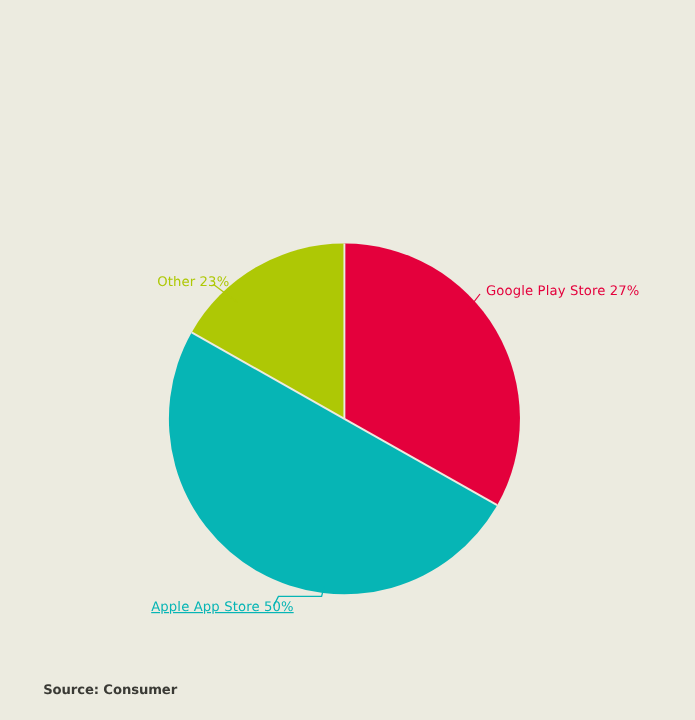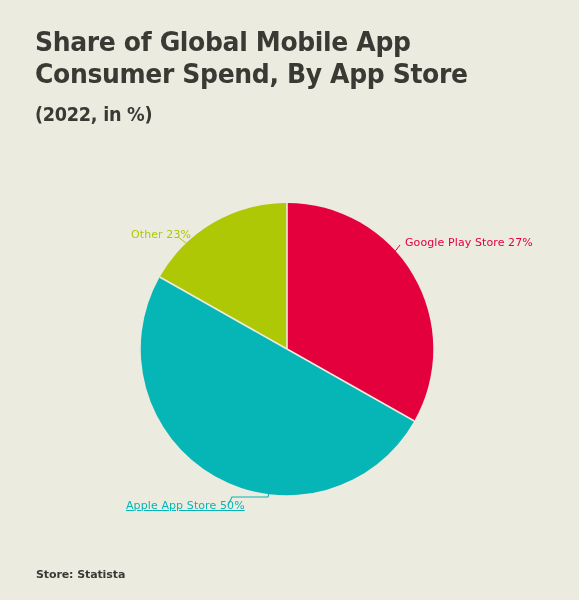--- a/index.html
+++ b/index.html
@@ -99,25 +99,20 @@
     font-weight: bold;
     color: #3a3a35;
     letter-spacing: -0.1px;
   }
 </style>
 </head>
 <body>
 
 <div class="canvas">
 
-  <div class="header">
-    <div class="title-line">Share of Global Mobile App</div>
-    <div class="title-line">Consumer Spend, By App Store</div>
-    <div class="subtitle">(2022, in %)</div>
-  </div>
 
   <div class="chart-area">
     <svg class="pie-svg" width="579" height="600" viewBox="0 0 579 600">
 
       <path fill="#e4003c" d="M 287 349 L 287 203 A 146 146 0 0 1 414.3 421.0 Z"></path>
 
       <path fill="#06b5b5" d="M 287 349 L 414.3 421.0 A 146 146 0 0 1 159.7 277.0 Z"></path>
 
       <path fill="#aec805" d="M 287 349 L 159.7 277.0 A 146 146 0 0 1 287 203 Z"></path>
 
@@ -132,15 +127,15 @@
       <polyline points="198,252 178,237" fill="none" stroke="#aec805" stroke-width="1"></polyline>
 
       <polyline points="228,505 232,497 268,497 270,489" fill="none" stroke="#06b5b5" stroke-width="1.1" stroke-linejoin="miter"></polyline>
     </svg>
 
     <div class="slice-label label-google">Google Play Store 27%</div>
     <div class="slice-label label-other">Other 23%</div>
     <div class="slice-label label-apple">Apple App Store 50%</div>
   </div>
 
-  <div class="source">Store: Statista</div>
+  <div class="source">Source: Consumer</div>
 
 </div>
 
 </body></html>

